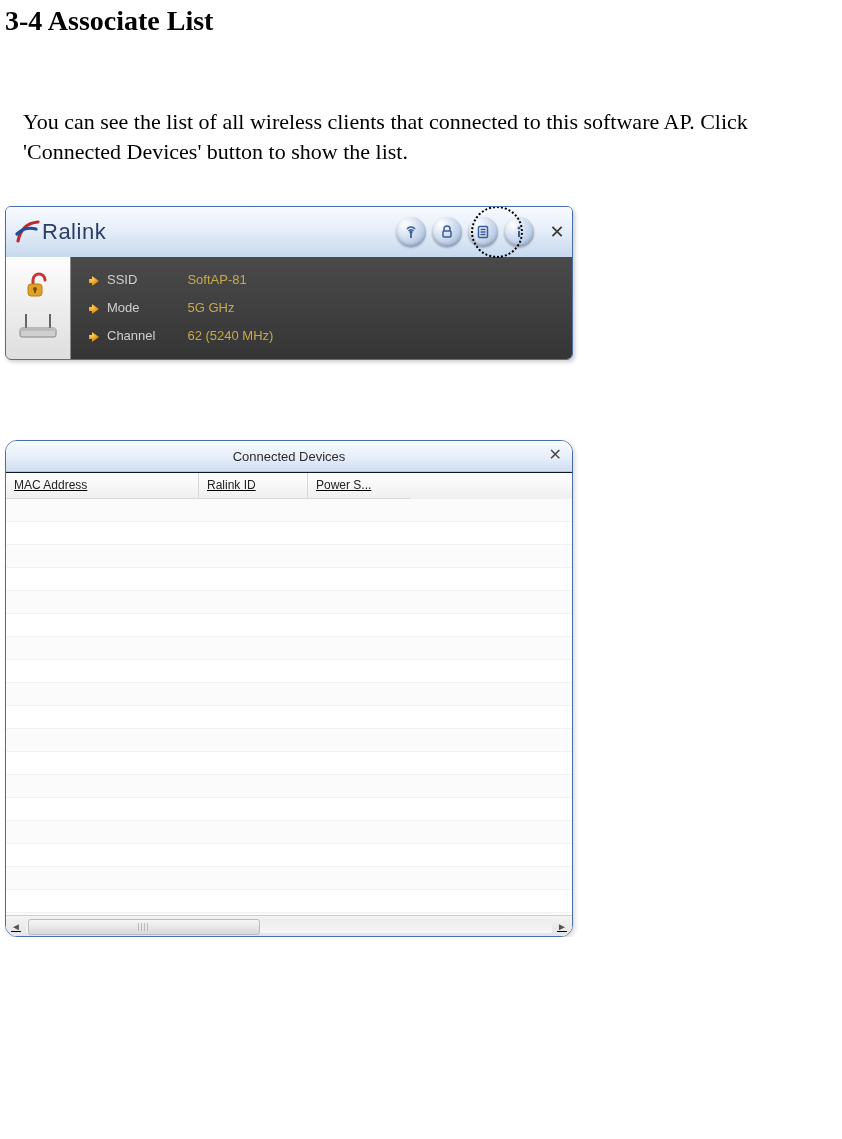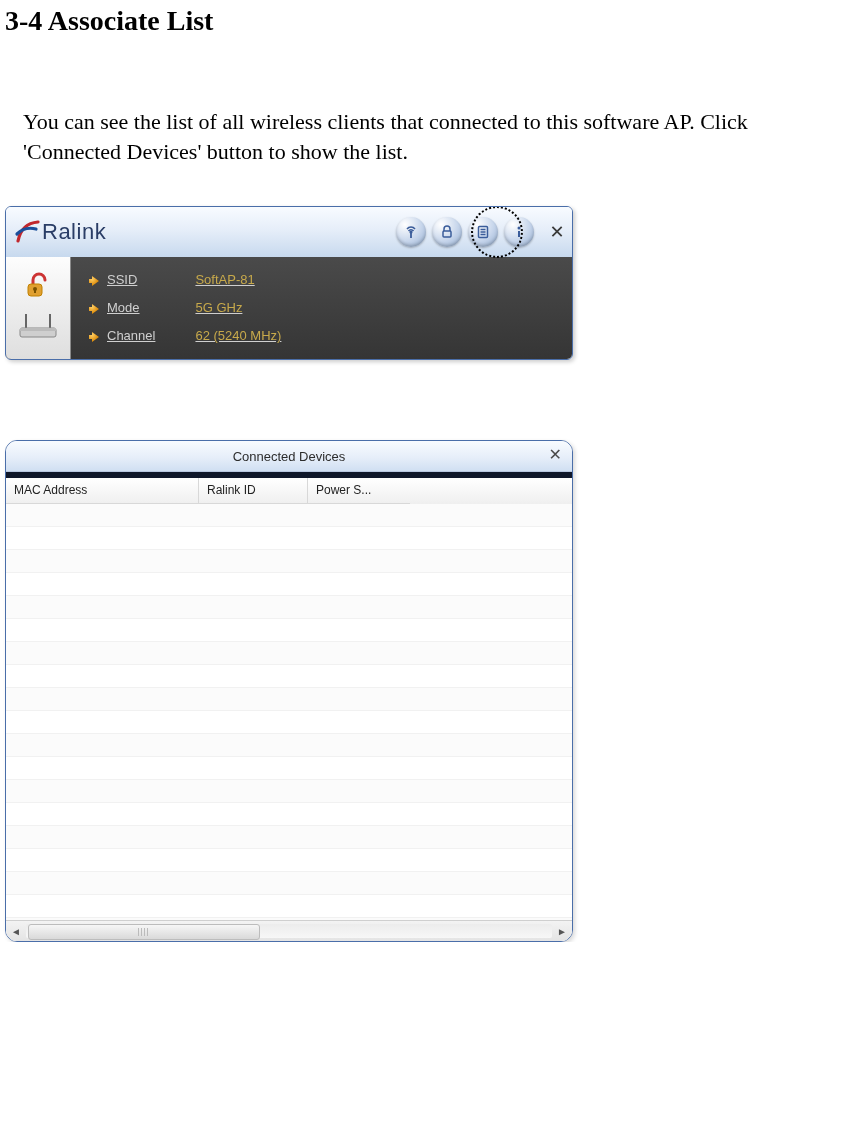--- a/index.html
+++ b/index.html
@@ -109,23 +109,22 @@
     display: flex;
     flex-direction: column;
     align-items: center;
     justify-content: center;
     gap: 6px;
   }
   .info-grid {
     display: grid;
     grid-template-columns: auto auto;
     padding: 10px 6px 10px 18px;
-    column-gap: 40px;
+    column-gap: 32px;
     align-content: center;
-    text-decoration: underline;
   }
   .info-grid-r {
     display: grid;
     grid-template-columns: auto auto;
     padding: 10px 6px 10px 0;
     column-gap: 24px;
     align-content: center;
     margin-left: 26px;
     margin-top: 22px;
   }
@@ -172,21 +171,22 @@
     position: absolute;
     right: 6px;
     top: 4px;
     font-size: 16px;
     color: #4a4a4a;
     cursor: pointer;
     font-family: Arial, sans-serif;
     padding: 0 4px;
   }
   .devices-body {
-    border-top: 6px solid #0f172a;
+    border-top: 1px solid #0f172a;
+    text-decoration: underline;
   }
   .col-headers {
     display: flex;
     height: 26px;
     background: linear-gradient(to bottom, #ffffff, #efefef);
     font-size: 12px;
     color: #222;
   }
   .col-h {
     border-right: 1px solid #d8d8d8;

